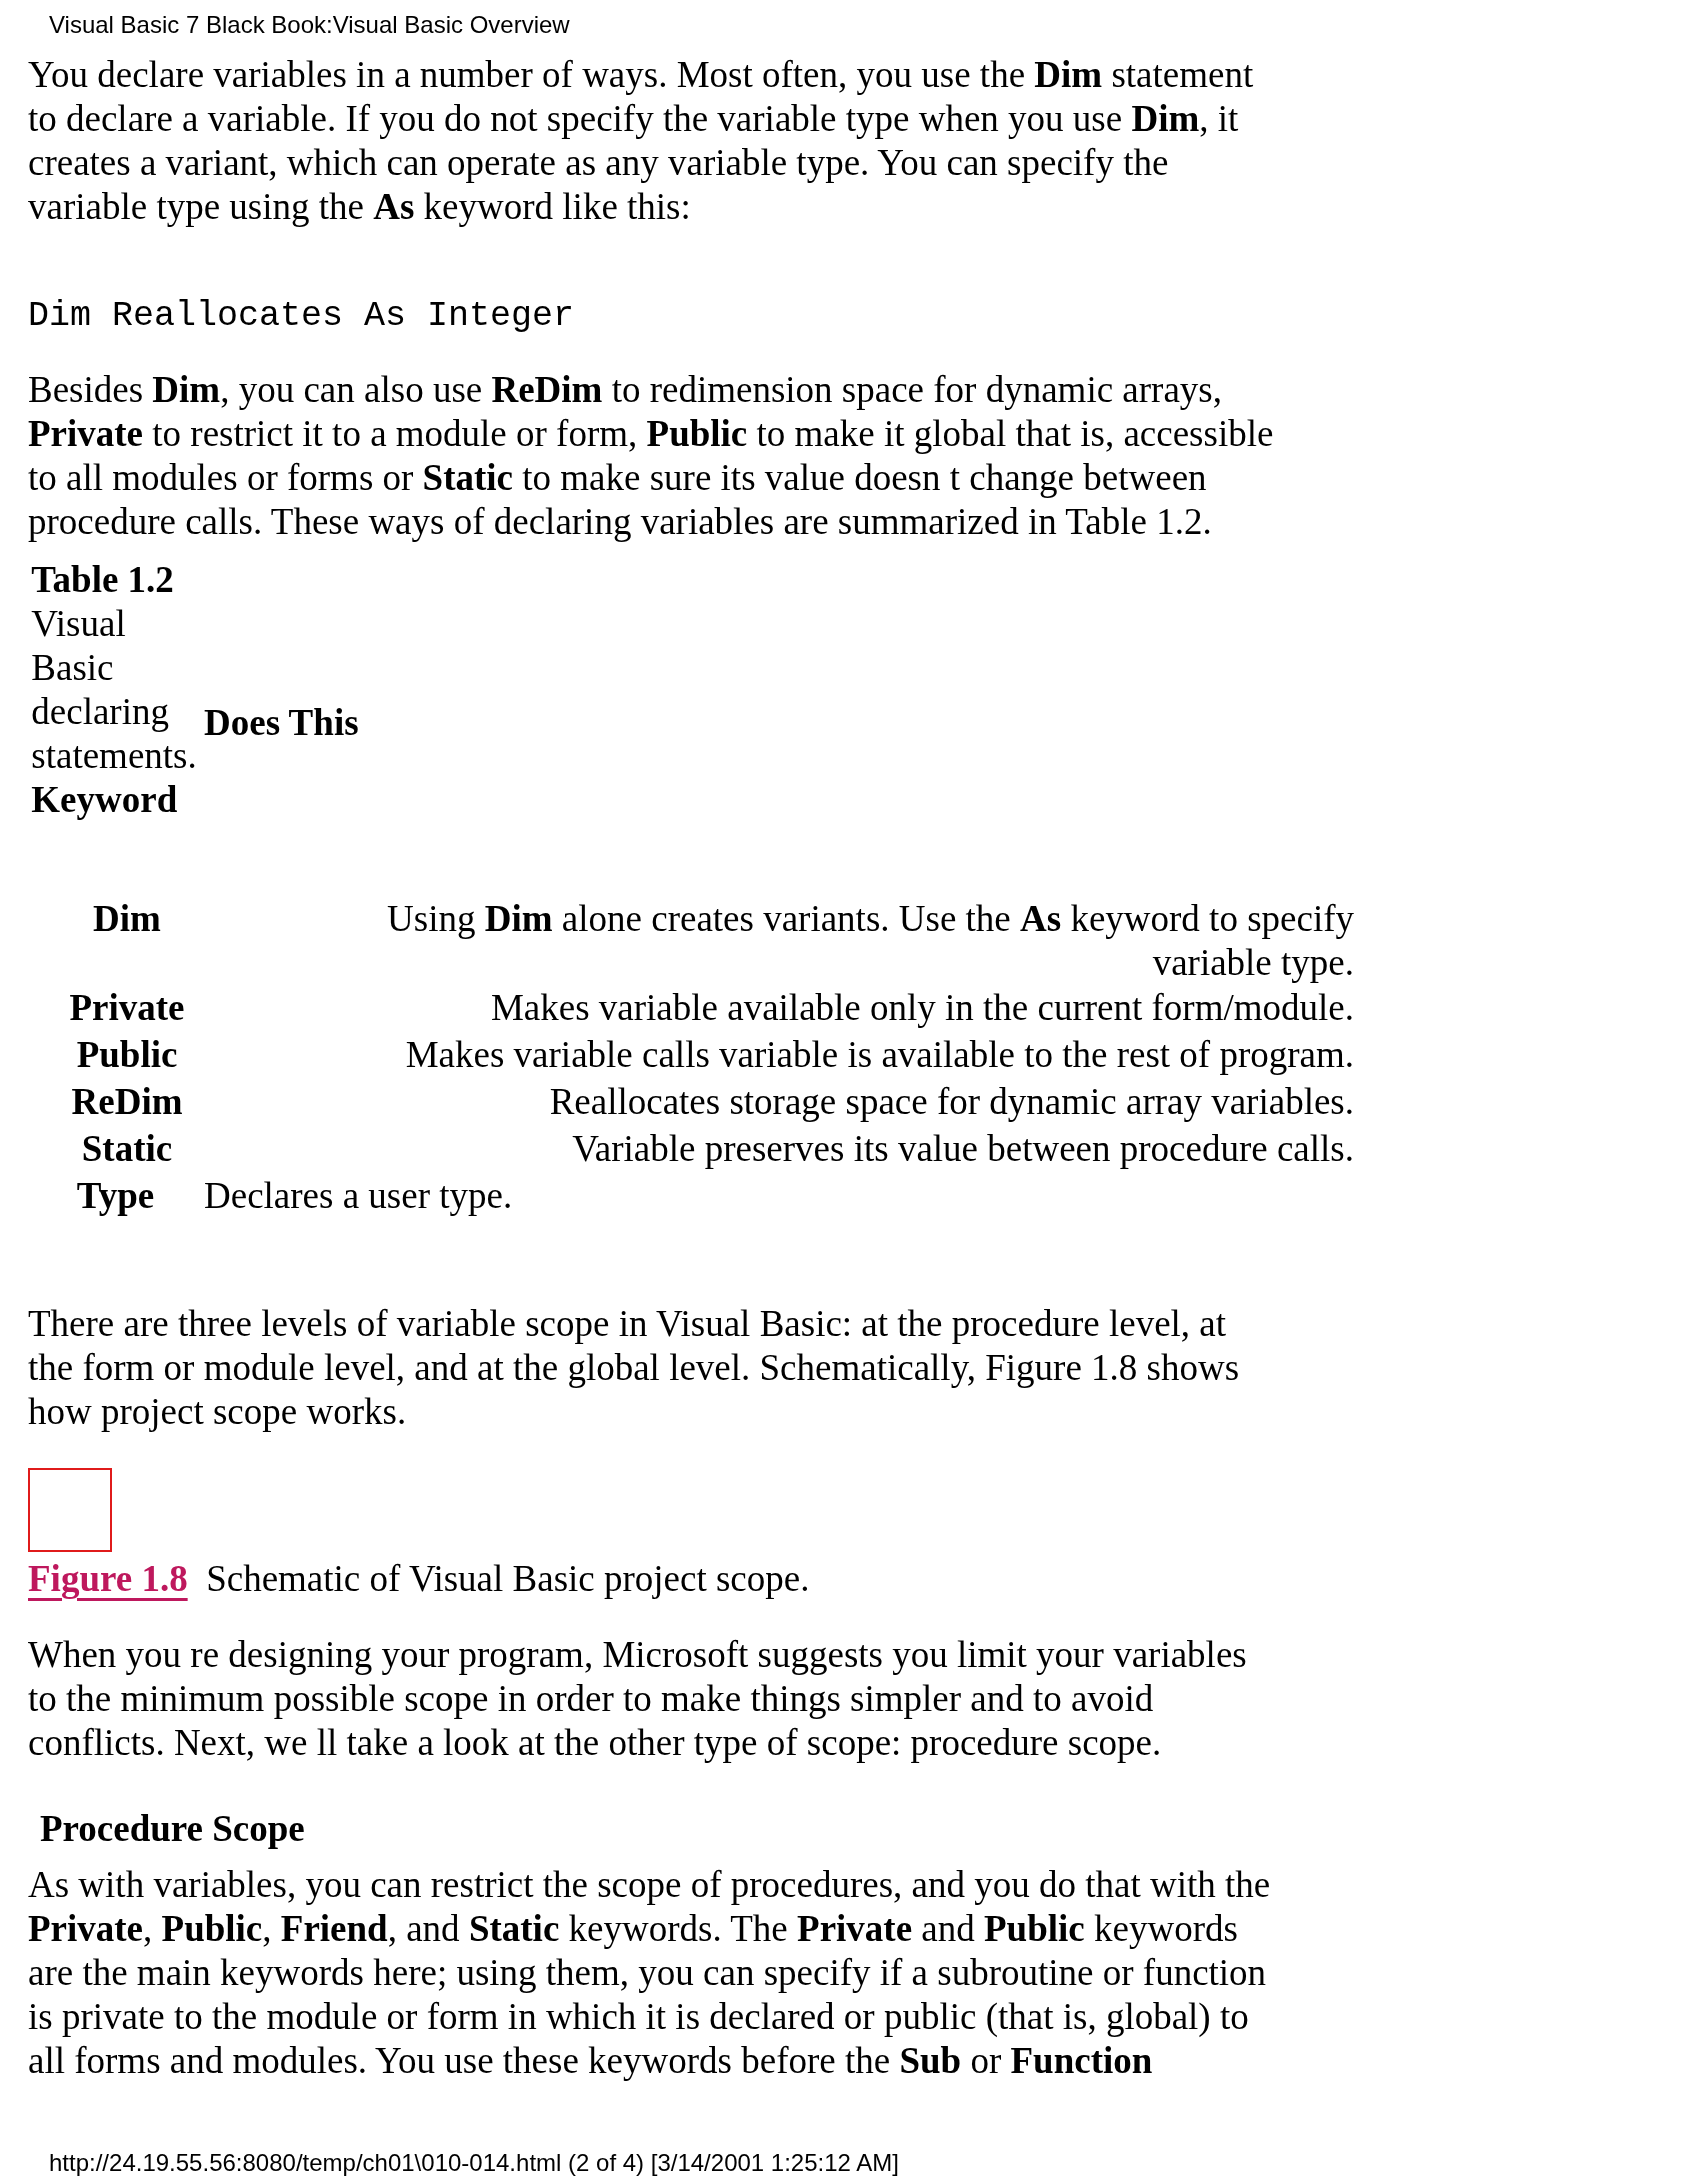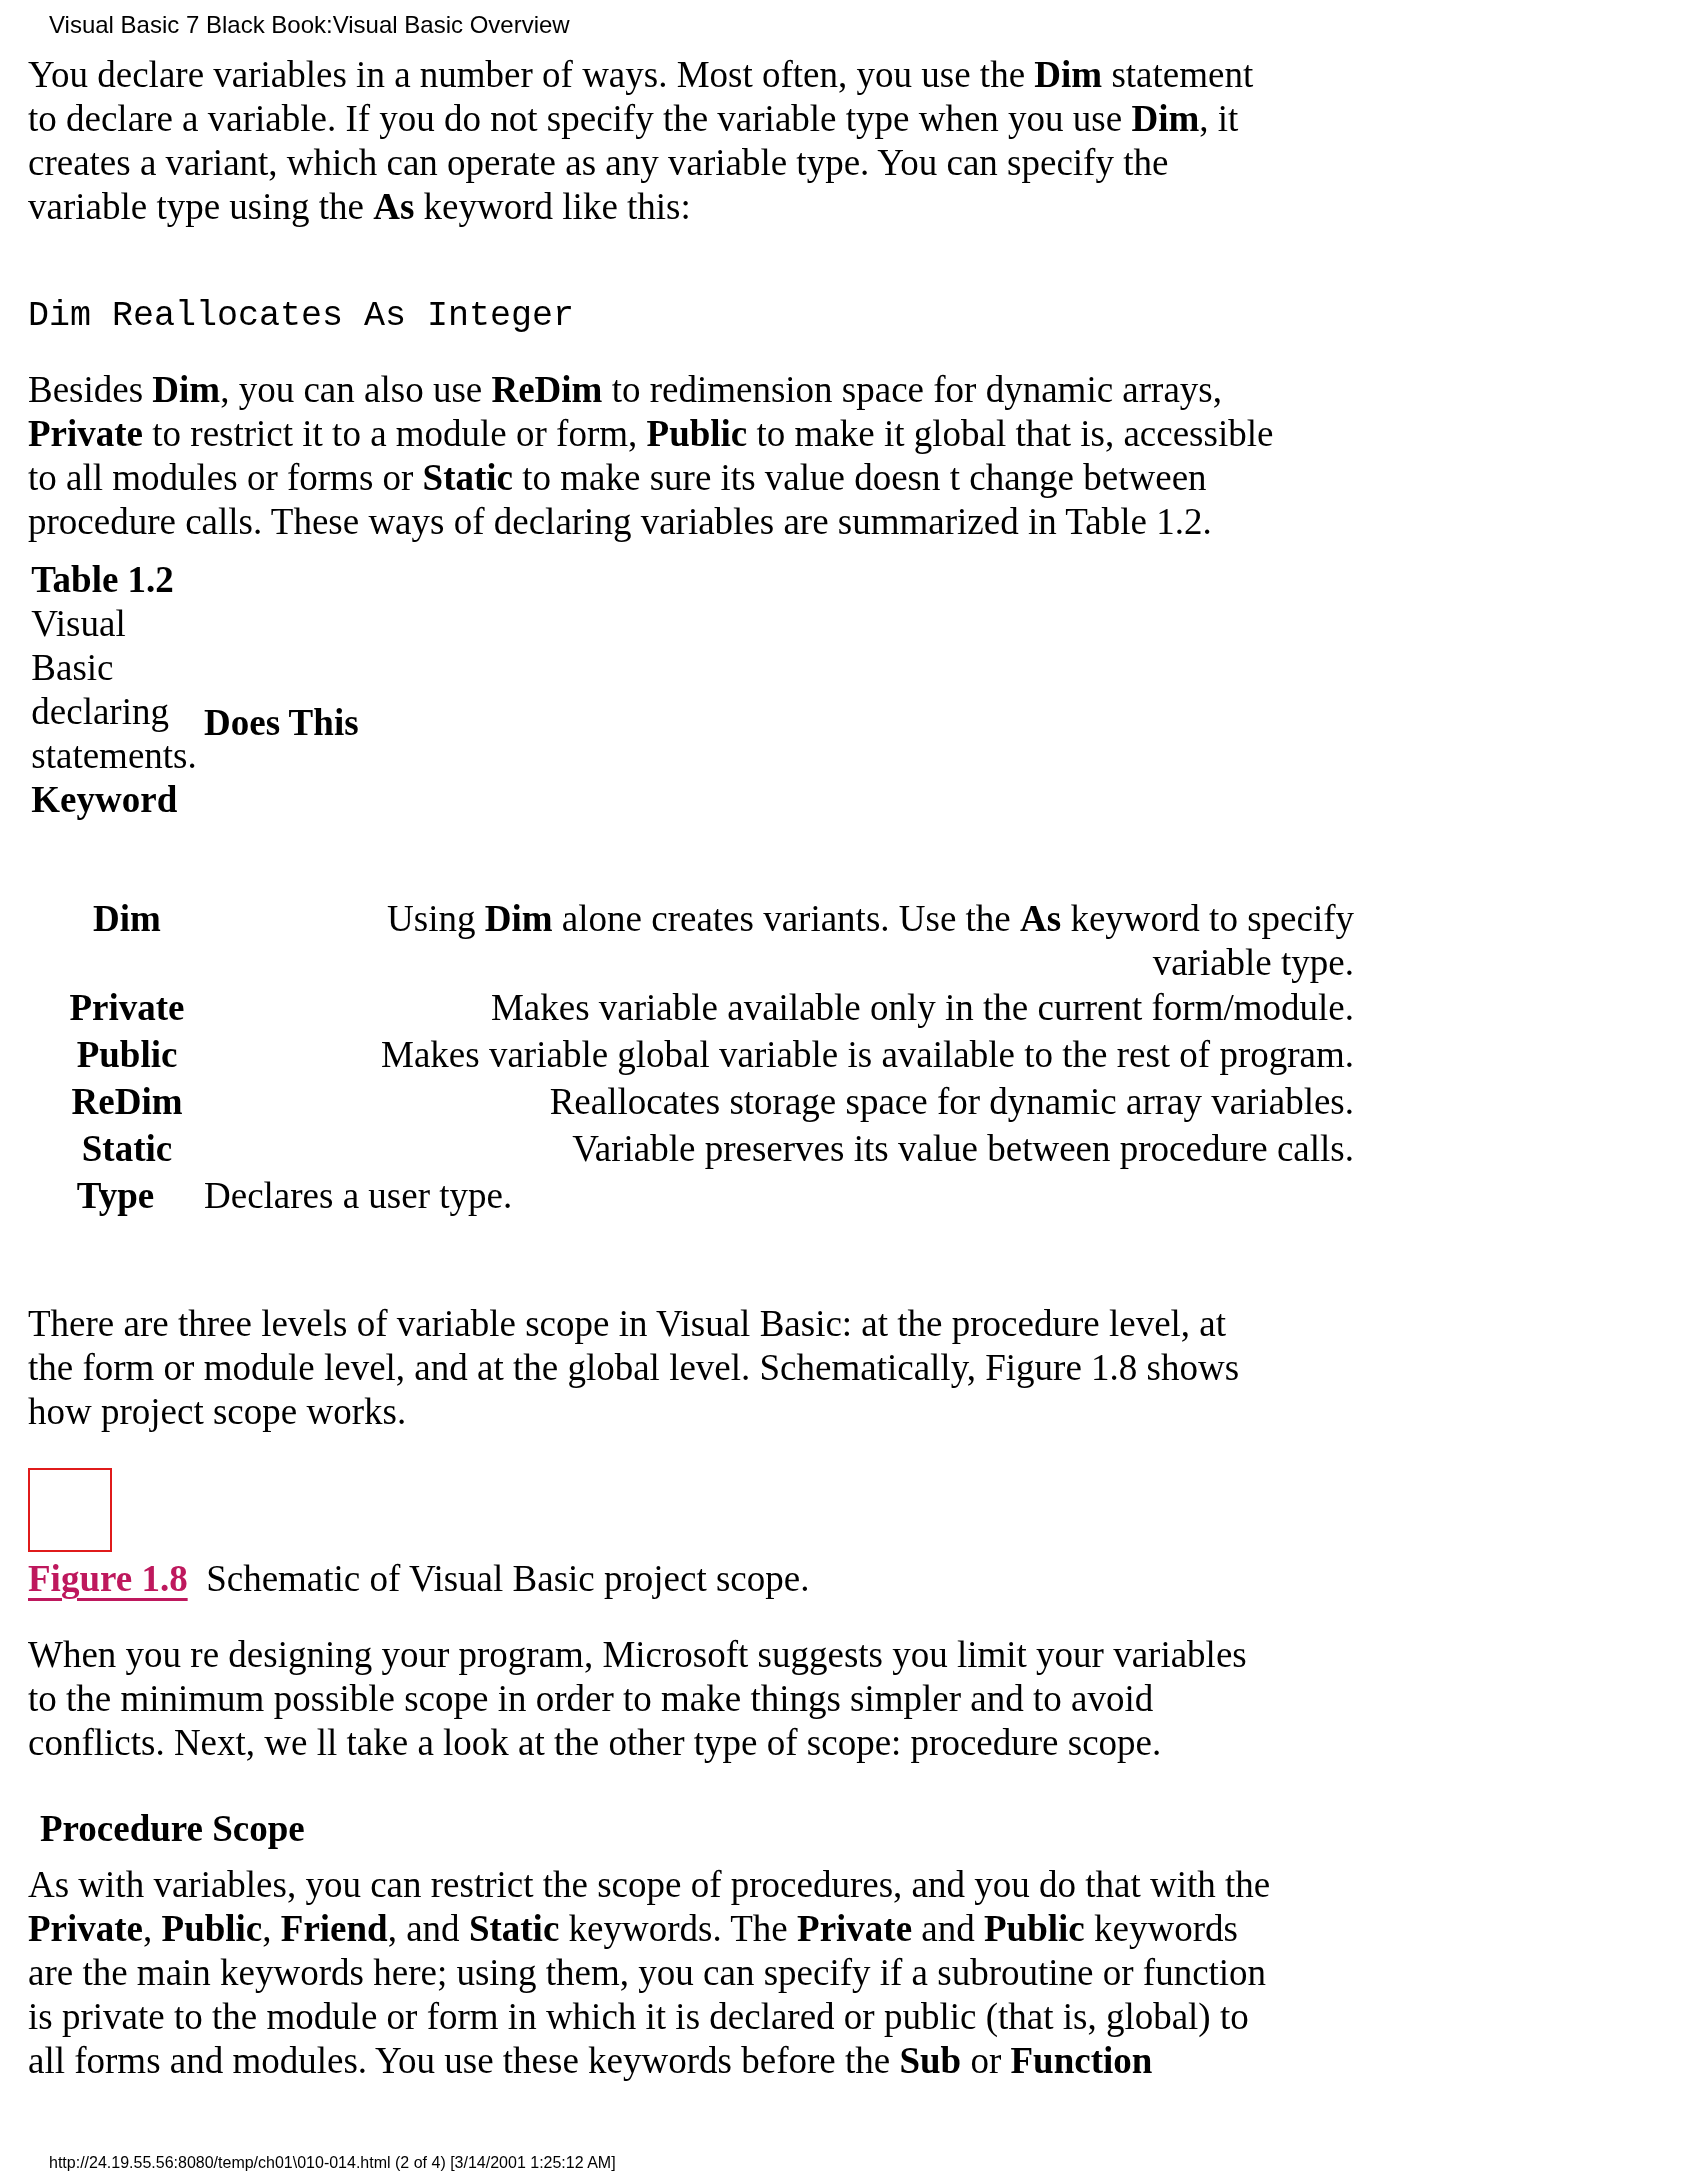--- a/index.html
+++ b/index.html
@@ -51,21 +51,21 @@
   .p4 { position: absolute; top: 1580px; }
   .section-heading {
     position: absolute; top: 1742px; left: 0; margin: 12px;
     font-size: 37px; line-height: 44px; font-weight: bold; text-align: center;
   }
   .p5 { position: absolute; top: 1810px; }
   b { font-weight: bold; }
   .footer {
     position: absolute; left: 49px; top: 2148px;
     font-family: "Liberation Sans", "DejaVu Sans", sans-serif;
-    font-size: 16px; line-height: 30px; white-space: nowrap;
+    font-size: 24px; line-height: 30px; white-space: nowrap;
   }
 </style>
 </head>
 <body>
 
 <div class="page-header">Visual Basic 7 Black Book:Visual Basic Overview</div>
 
 <div class="content">
 
   <p class="body p1">You declare variables in a number of ways. Most often, you use the <b>Dim</b> statement<br>to declare a variable. If you do not specify the variable type when you use <b>Dim</b>, it<br>creates a variant, which can operate as any variable type. You can specify the<br>variable type using the <b>As</b> keyword like this:</p>
@@ -88,21 +88,21 @@
     <div class="row" style="top:0px;">
       <span class="kw" style="width:198px;">Dim</span>
       <span class="desc" style="left:222px; width:1104px;">Using <b>Dim</b> alone creates variants. Use the <b>As</b> keyword to specify<br>variable type.</span>
     </div>
     <div class="row" style="top:89px;">
       <span class="kw" style="width:198px;">Private</span>
       <span class="desc" style="left:222px; width:1104px;">Makes variable available only in the current form/module.</span>
     </div>
     <div class="row" style="top:136px;">
       <span class="kw" style="width:198px;">Public</span>
-      <span class="desc" style="left:222px; width:1104px;">Makes variable global variable is available to the rest of program.</span>
+      <span class="desc" style="left:222px; width:1104px;">Makes variable calls variable is available to the rest of program.</span>
     </div>
     <div class="row" style="top:183px;">
       <span class="kw" style="width:198px;">ReDim</span>
       <span class="desc" style="left:222px; width:1104px;">Reallocates storage space for dynamic array variables.</span>
     </div>
     <div class="row" style="top:230px;">
       <span class="kw" style="width:198px;">Static</span>
       <span class="desc" style="left:222px; width:1104px;">Variable preserves its value between procedure calls.</span>
     </div>
     <div class="row" style="top:277px;">

